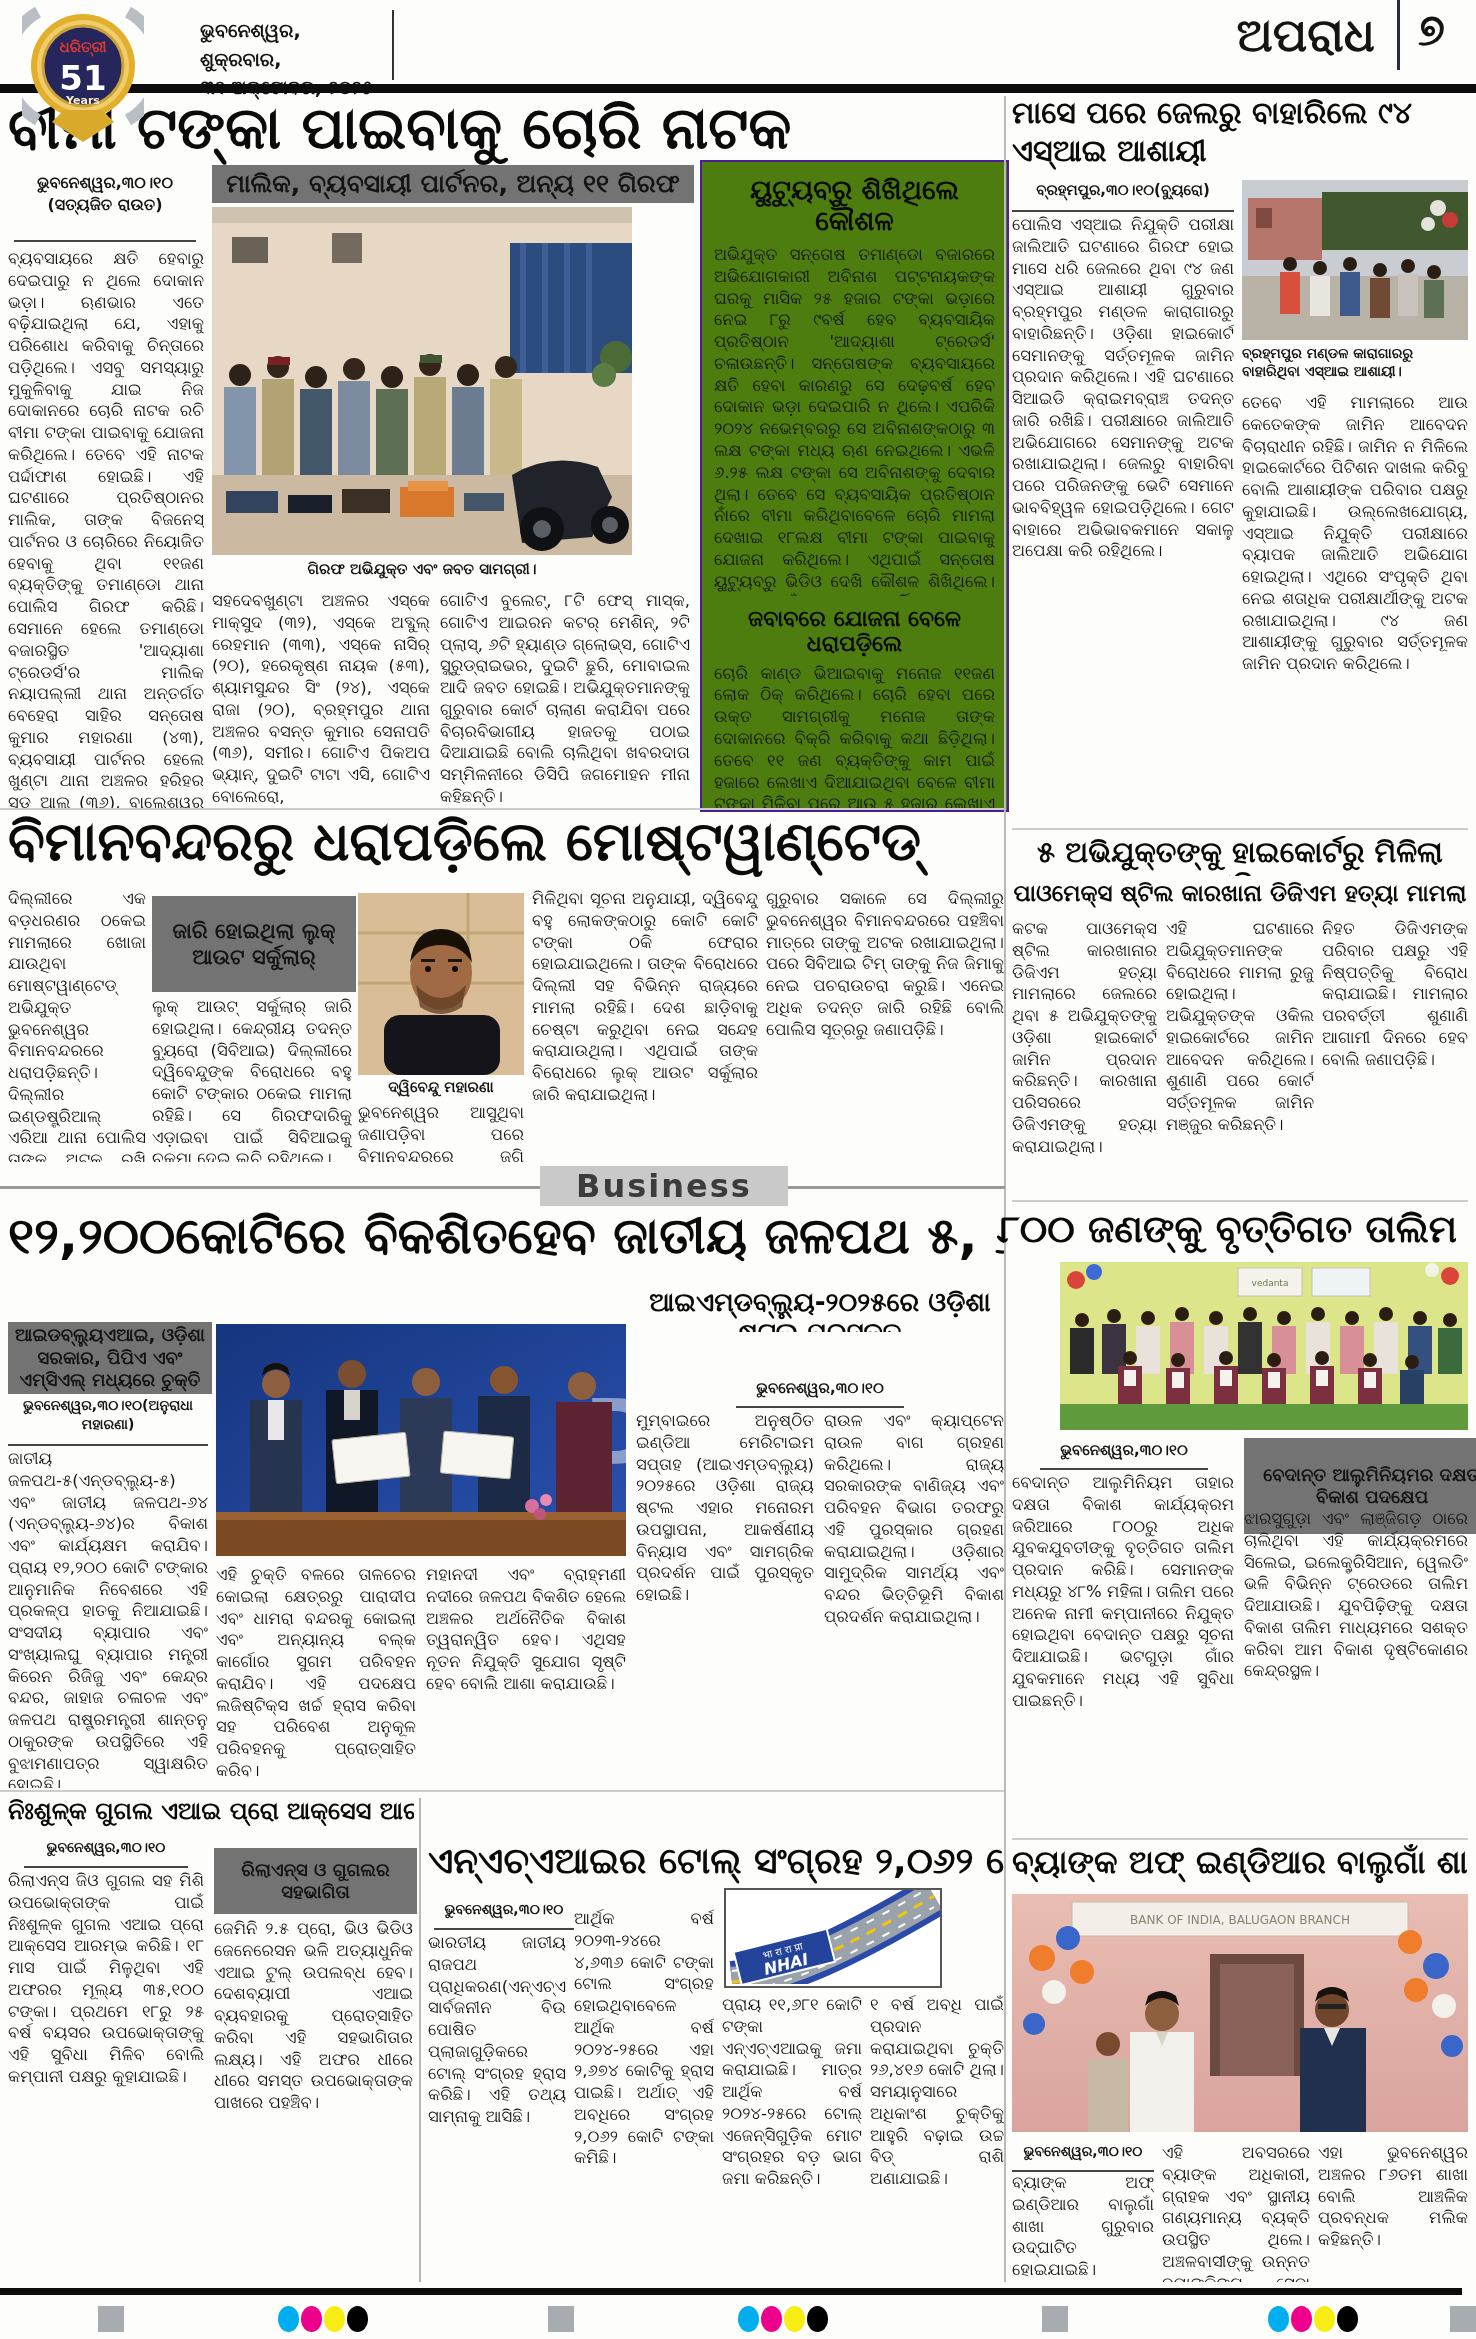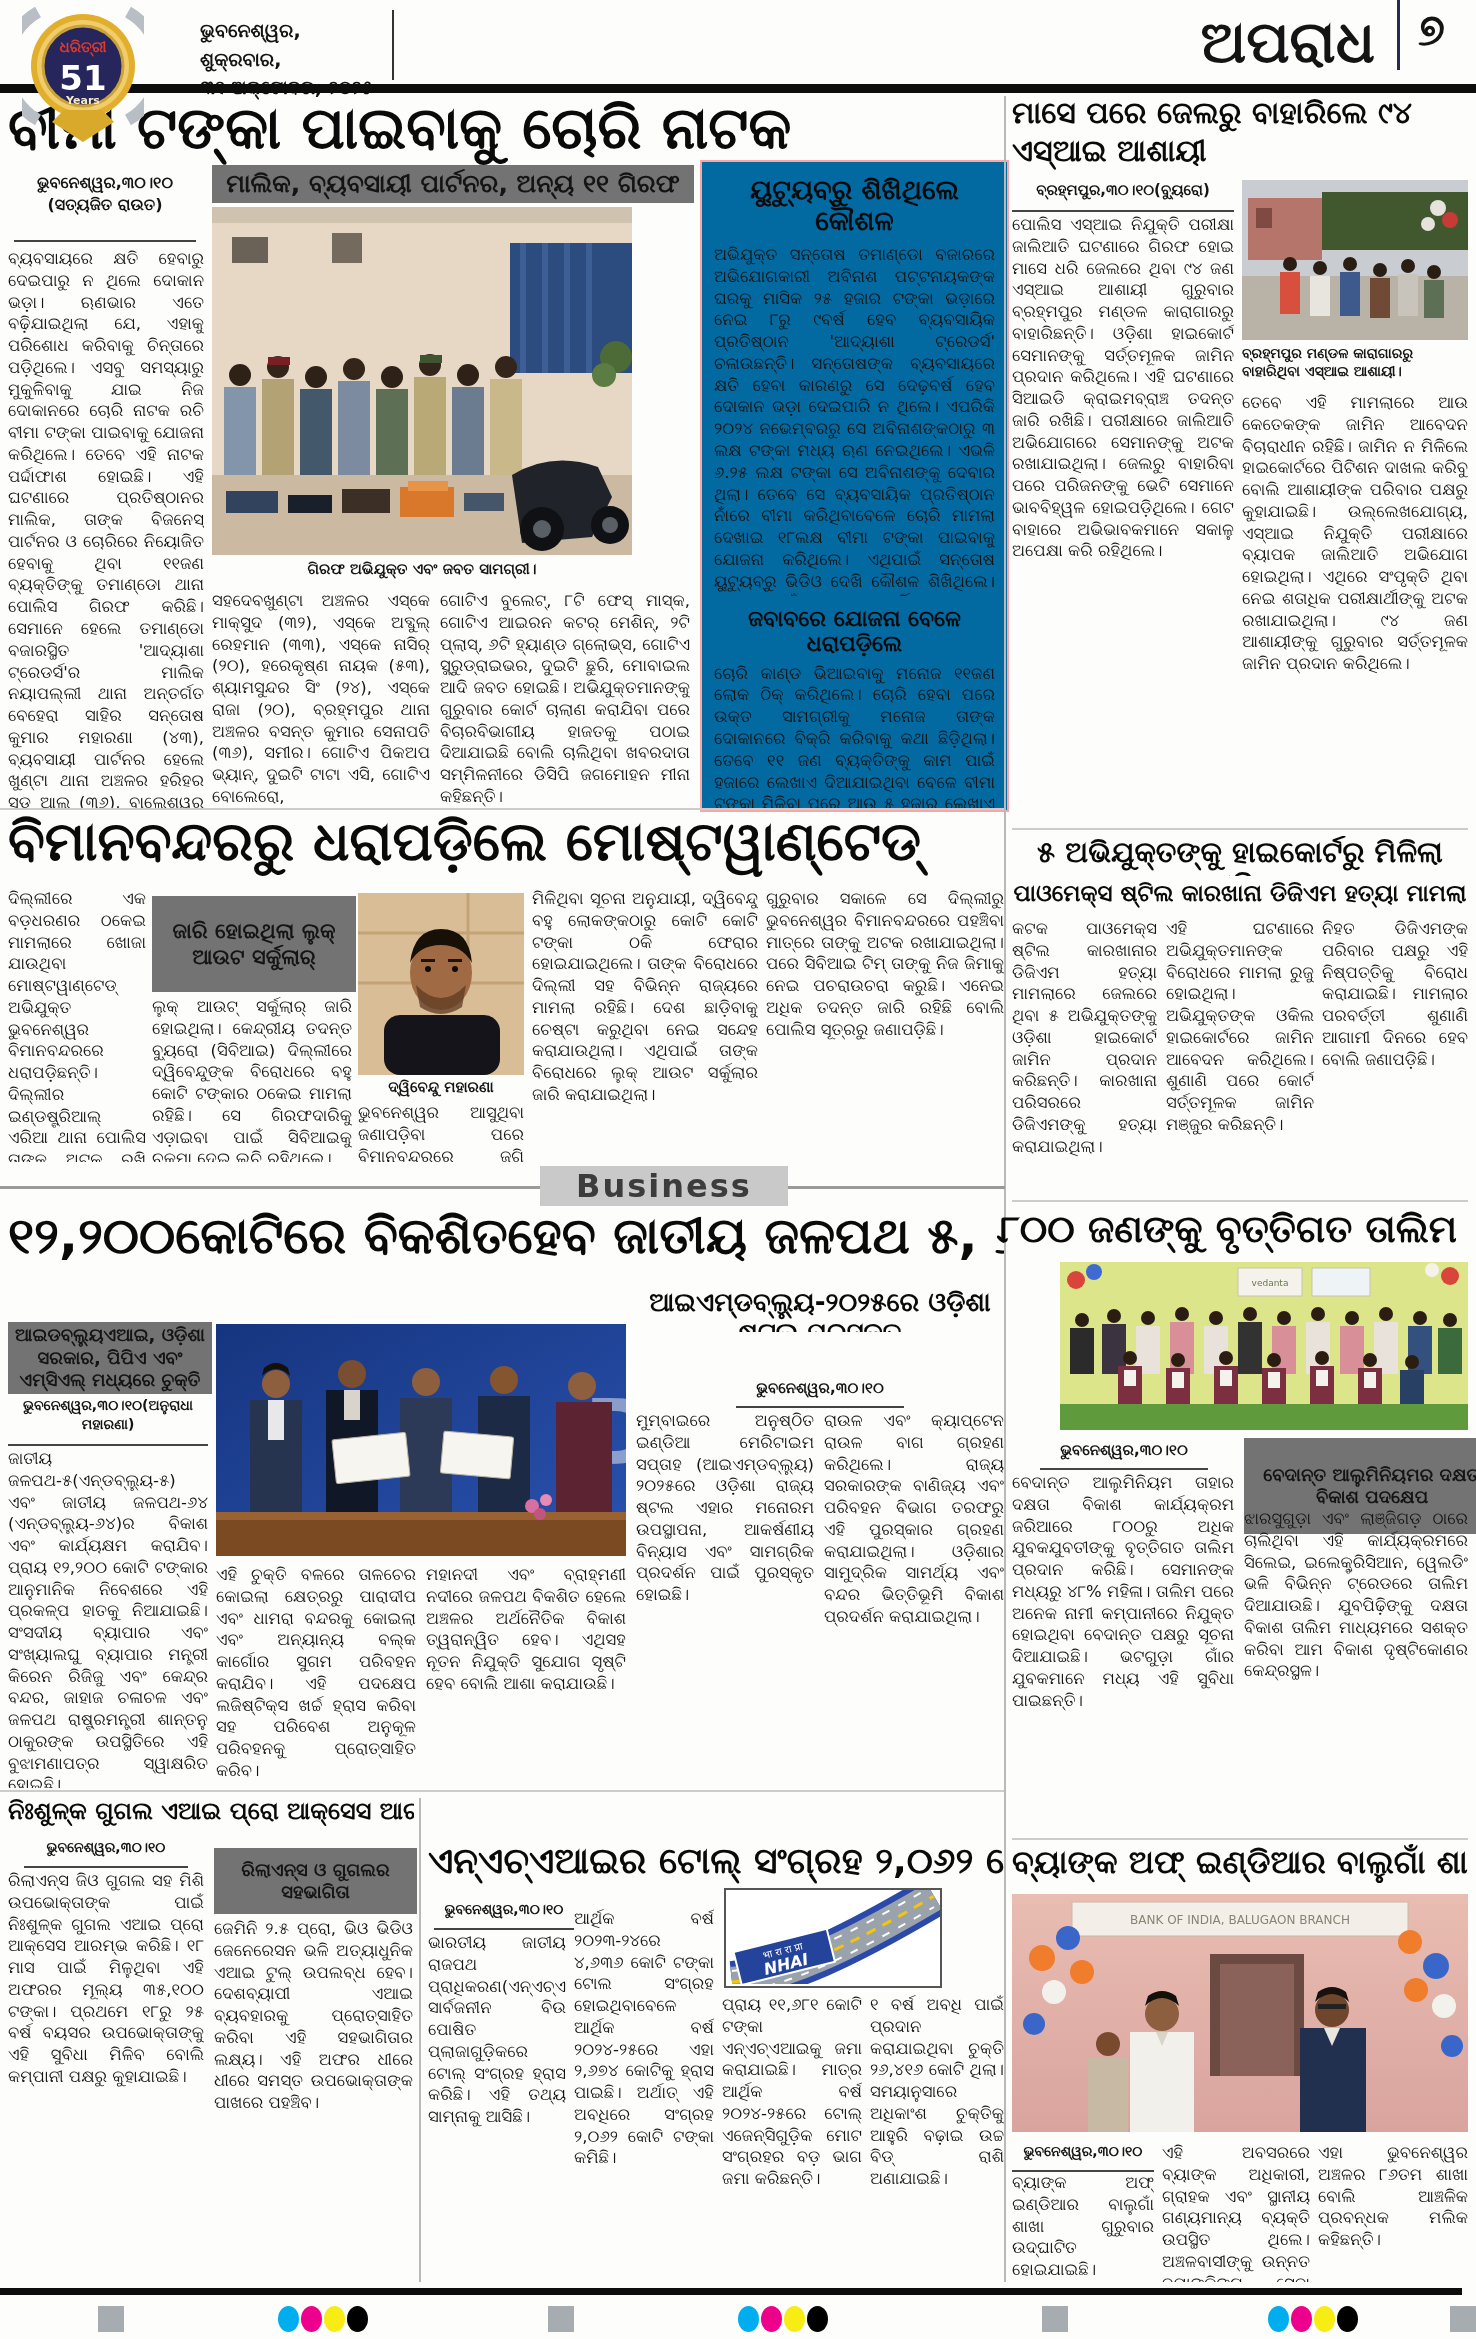--- a/index.html
+++ b/index.html
@@ -10,21 +10,21 @@
   .hlwrap{font-weight:bold;color:#0a0a0a;line-height:1.15;overflow:hidden;}
   .col{text-align:justify;font-size:16.5px;line-height:1.32;overflow:hidden;}
   .dateline{font-weight:bold;font-size:15px;text-align:center;line-height:1.35;overflow:hidden;}
   .dl-rule{border-bottom:2px solid #444;padding-bottom:4px;}
   .graybox{background:#737373;font-weight:bold;text-align:center;overflow:hidden;
            display:flex;align-items:center;justify-content:center;line-height:1.25;}
   .caption{font-weight:bold;font-size:15px;overflow:hidden;line-height:1.3;}
   .vrule{background:#b9b9b9;width:2px;}
   .hrule{background:#cccccc;height:2px;}
   .blackbar{background:#0d0d0d;}
-  .boxed{border:2px solid #fca5a5;background:#0369a1;overflow:hidden;}
+  .boxed{border:2px solid #4c1d95;background:#4d7c0f;overflow:hidden;}
   .photo{overflow:hidden;background:#ddd;}
   .photo svg{display:block;}
   .bizbox{background:#c9c9c9;display:flex;align-items:center;justify-content:center;
           font-size:32px;font-weight:bold;color:#3c3c3c;letter-spacing:2px;}
   .regsq{background:#a7acb0;width:26px;height:26px;}
   .dot{width:21px;height:26px;border-radius:50%;display:inline-block;margin-right:2px;}
 </style>
 </head>
 <body>
 
@@ -43,21 +43,21 @@
       <text x="61" y="102" text-anchor="middle" font-size="11" font-weight="bold" fill="#f5e9c8">Years</text>
     </svg>
   </div>
 
   <div class="abs" style="left:200px;top:16px;width:185px;height:62px;font-size:19px;font-weight:bold;line-height:1.5;">
     <div>ଭୁବନେଶ୍ୱର, ଶୁକ୍ରବାର,</div>
     <div>୩୧ ଅକ୍ଟୋବର, ୨୦୨୫</div>
   </div>
   <div class="abs vrule" style="left:392px;top:10px;height:70px;background:#333;"></div>
 
-  <div class="abs" style="left:1100px;top:8px;width:275px;height:62px;font-size:58px;font-weight:bold;text-align:right;">ଅପରାଧ</div>
+  <div class="abs" style="left:1100px;top:8px;width:275px;height:62px;font-size:46px;font-weight:bold;text-align:right;">ଅପରାଧ</div>
   <div class="abs" style="left:1397px;top:0;width:3px;height:70px;background:#2a2a4a;"></div>
   <div class="abs" style="left:1418px;top:4px;width:50px;height:62px;font-size:44px;font-weight:bold;">୭</div>
 
   <div class="abs blackbar" style="left:0;top:84px;width:1476px;height:9px;"></div>
 
   <div class="abs hl" style="left:8px;top:98px;width:996px;height:70px;font-size:58px;">ବୀମା ଟଙ୍କା ପାଇବାକୁ ଚୋରି ନାଟକ</div>
 
   <div class="abs dateline dl-rule" style="left:14px;top:172px;width:182px;height:64px;font-size:16px;">
     <div>ଭୁବନେଶ୍ୱର,୩୦।୧୦</div>
     <div>(ସତ୍ୟଜିତ ରାଉତ)</div>

